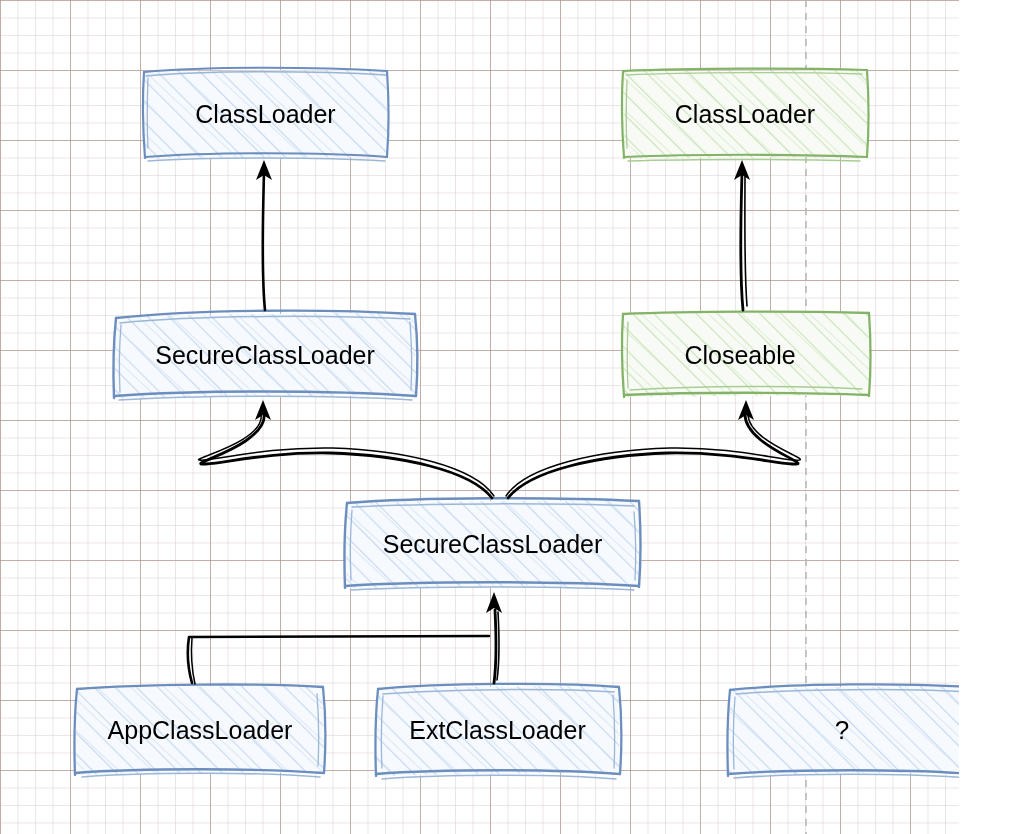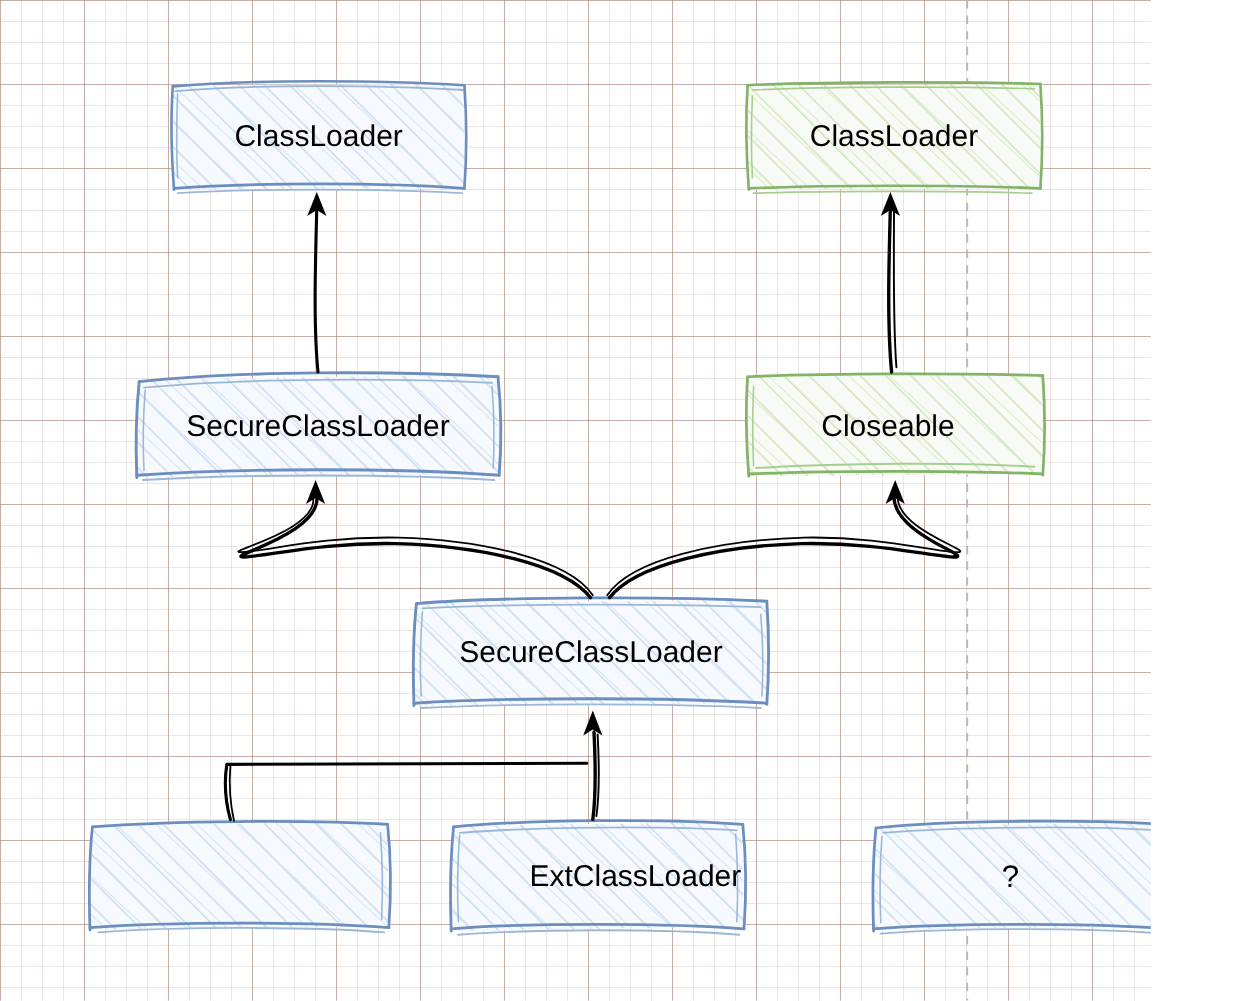--- a/index.html
+++ b/index.html
@@ -191,18 +191,19 @@
   <div class="node-label" style="left:143px;top:70px;width:245px;height:88px;">ClassLoader</div>
 
   <div class="node-label" style="left:622px;top:70px;width:246px;height:88px;">ClassLoader</div>
 
   <div class="node-label" style="left:113px;top:312px;width:304px;height:86px;">SecureClassLoader</div>
 
   <div class="node-label" style="left:616px;top:312px;width:248px;height:86px;">Closeable</div>
 
   <div class="node-label" style="left:345px;top:500px;width:295px;height:88px;">SecureClassLoader</div>
 
-
-  <div class="node-label" style="left:375px;top:685px;width:245px;height:90px;margin-left:32px;">ExtClassLoader</div>
+  <div class="node-label" style="left:75px;top:685px;width:250px;height:90px;">AppClassLoader</div>
+
+  <div class="node-label" style="left:375px;top:685px;width:245px;height:90px;">ExtClassLoader</div>
 
   <div class="node-label q-label" style="left:728px;top:685px;width:228px;height:90px;">?</div>
 
 </div>
 
 </body></html>

